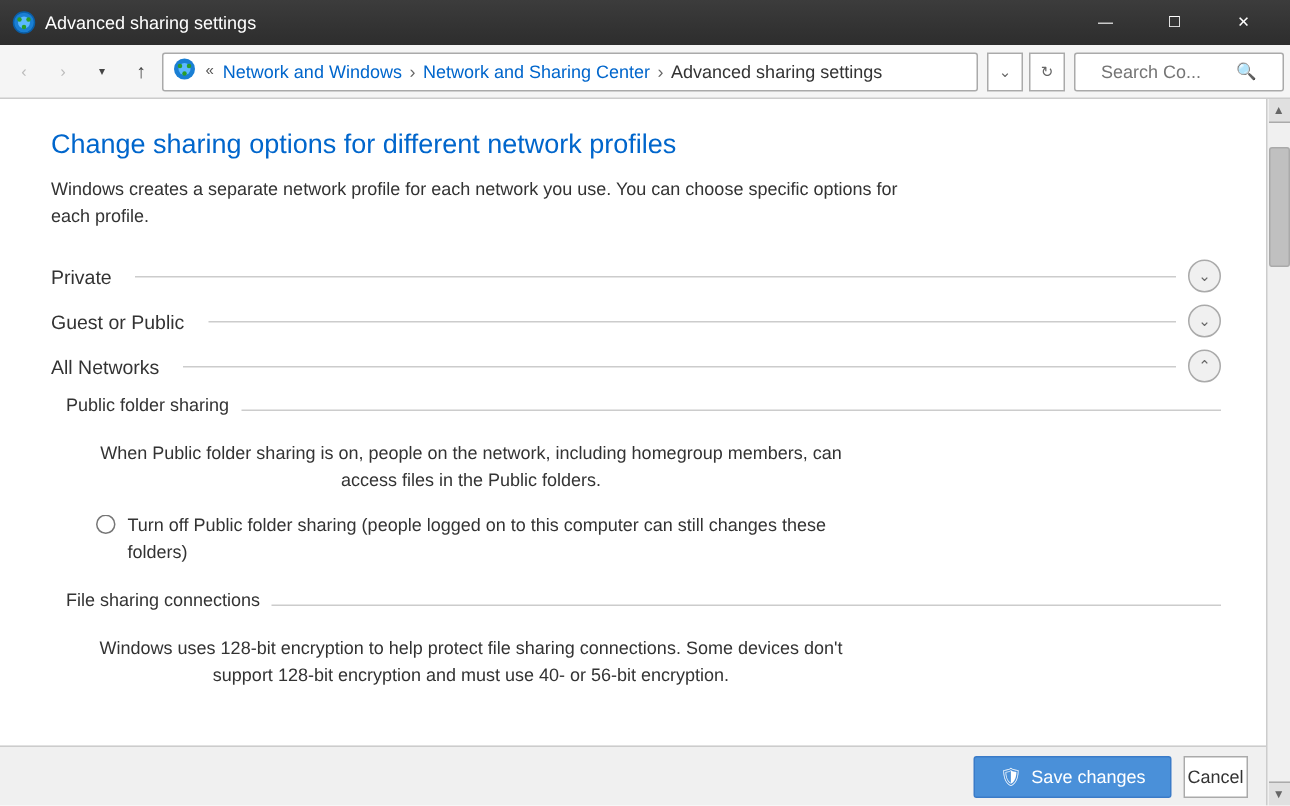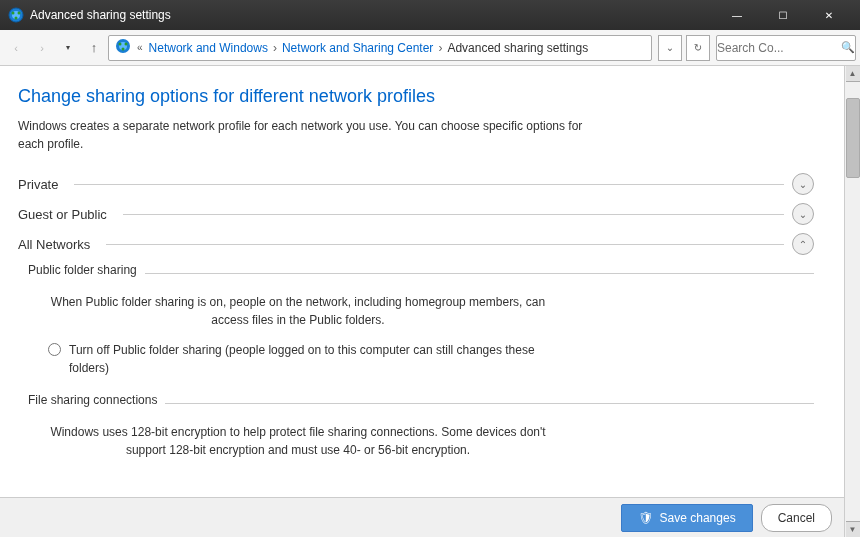--- a/index.html
+++ b/index.html
@@ -96,21 +96,21 @@
       font-size: 10px;
       color: #666;
     }
     .search-box {
       height: 26px;
       width: 140px;
       border: 1px solid #aaa;
       background: #fff;
       display: flex;
       align-items: center;
-      padding: 0 0;
+      padding: 0 17px;
       font-size: 12px;
       color: #aaa;
       border-radius: 2px;
     }
     .search-box input {
       border: none; outline: none; background: transparent;
       font-size: 12px; color: #333; width: 100%;
     }
 
     
@@ -121,21 +121,21 @@
     .content-area {
       flex: 1;
       background: #fff;
       overflow-y: hidden;
       display: flex;
       flex-direction: column;
     }
     .content-scroll {
       flex: 1;
       overflow-y: auto;
-      padding: 20px 30px 10px 18px;
+      padding: 20px 30px 10px 34px;
     }
     .scrollbar {
       width: 16px;
       background: #f0f0f0;
       border-left: 1px solid #ccc;
       display: flex;
       flex-direction: column;
       align-items: center;
     }
     .scrollbar-thumb {
@@ -266,25 +266,25 @@
       display: flex;
       align-items: center;
       gap: 6px;
       height: 28px;
       border-radius: 2px;
     }
     .cancel-btn {
       background: #fff;
       color: #333;
       border: 1px solid #aaa;
-      padding: 4px 16px;
+      padding: 4px 2px;
       font-size: 12px;
       cursor: pointer;
       height: 28px;
-      border-radius: 12px;
+      border-radius: 0;
     }
 
     
     .content-scroll::-webkit-scrollbar { width: 16px; }
     .content-scroll::-webkit-scrollbar-track { background: #f0f0f0; }
     .content-scroll::-webkit-scrollbar-thumb { background: #c0c0c0; border: 1px solid #aaa; }
   </style>
 </head>
 <body>
 

